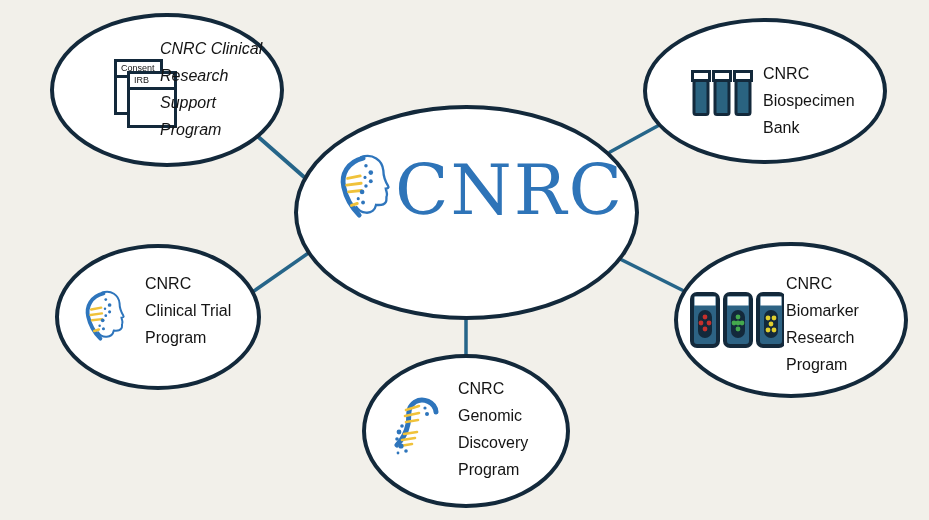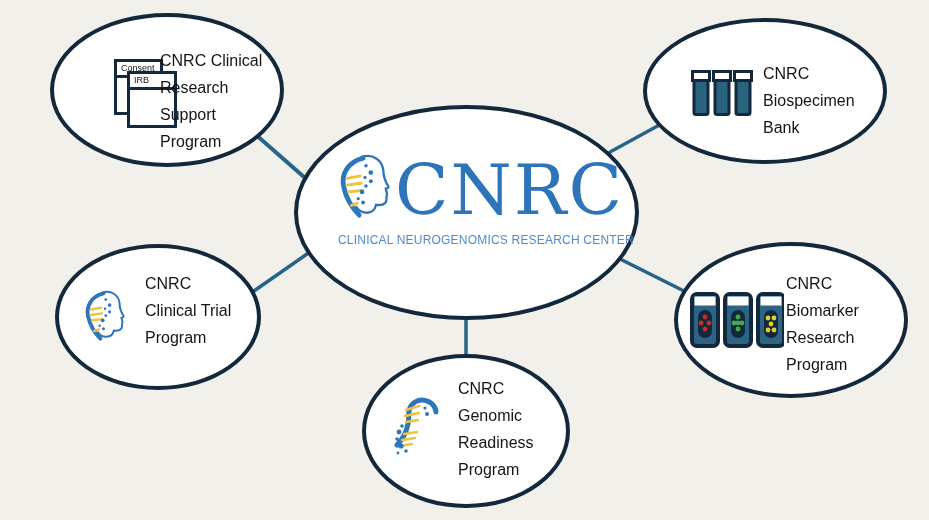--- a/index.html
+++ b/index.html
@@ -72,33 +72,32 @@
         <circle cx="30" cy="27" r="1.6"></circle>
           <circle cx="36" cy="31" r="2"></circle>
         <circle cx="31" cy="36" r="1.8"></circle>
           <circle cx="27" cy="42" r="2.4"></circle>
         <circle cx="23" cy="49" r="1.6"></circle>
           <circle cx="28" cy="53" r="2"></circle>
         <circle cx="20" cy="60" r="2.2"></circle>
       </g>
     </svg>
     <div class="logo-word">CNRC</div>
-    <div class="logo-tagline">CLINICAL NEUROGENOMICS RESEARCH CENTER</div>
   </div>
 
   <div class="ellipse" style="left:50px;top:13px;width:234px;height:154px;">
     <div class="docs" style="left:16px;top:42px;width:100px;height:96px;">
       <div class="doc" style="left:0;top:0;width:49px;height:56px;">
         <span class="doc-label">Consent</span>
       </div>
       <div class="doc" style="left:13px;top:12px;width:50px;height:57px;">
         <span class="doc-label">IRB</span>
       </div>
     </div>
-    <div class="node-text" style="left:106px;top:30px;">
+    <div class="node-text" style="left:106px;top:18px;font-style:italic;">
       <div>CNRC Clinical</div>
       <div>Research</div>
       <div>Support</div>
       <div>Program</div>
     </div>
   </div>
 
   <div class="ellipse" style="left:643px;top:18px;width:244px;height:146px;">
     <svg class="icon" style="left:44px;top:48px;" width="62" height="47" viewBox="0 0 62 47">
       <g>
@@ -210,18 +209,18 @@
           <circle cx="7" cy="36" r="2.4"></circle>
         <circle cx="5" cy="43" r="1.8"></circle>
           <circle cx="9" cy="50" r="2.6"></circle>
         <circle cx="14" cy="55" r="1.8"></circle>
           <circle cx="6" cy="57" r="1.4"></circle>
       </g>
     </svg>
     <div class="node-text" style="left:92px;top:17px;">
       <div>CNRC</div>
       <div>Genomic</div>
-      <div>Readiness</div>
+      <div>Discovery</div>
       <div>Program</div>
     </div>
   </div>
 
 </div>
 
 </body></html>

